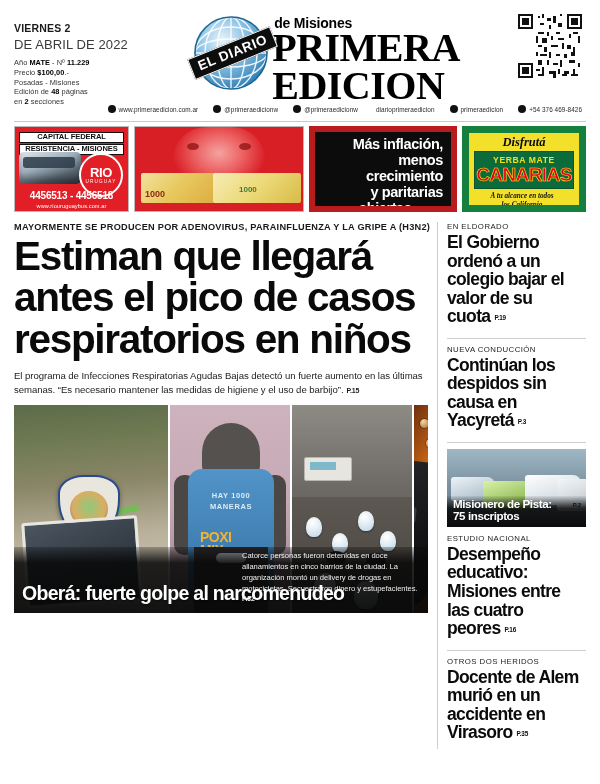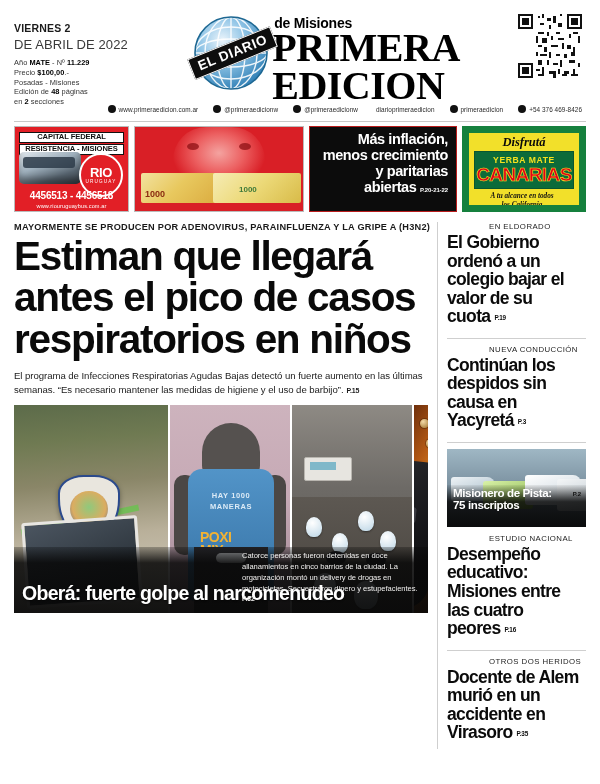--- a/index.html
+++ b/index.html
@@ -85,21 +85,21 @@
     border-radius:46px 46px 40px 40px;
   }
   .money-face:before{content:"";position:absolute;left:14px;top:16px;width:12px;height:7px;background:#8d1014;border-radius:50%;opacity:.75;}
   .money-face:after{content:"";position:absolute;right:14px;top:16px;width:12px;height:7px;background:#8d1014;border-radius:50%;opacity:.75;}
   .bill{position:absolute;bottom:8px;height:30px;border-radius:2px;}
   .bill-a{left:6px;width:84px;background:linear-gradient(135deg,#f2e2a0 0%,#e8c85e 45%,#d9a83c 100%);}
   .bill-b{left:78px;width:88px;background:linear-gradient(135deg,#f6ecb5 0%,#ecd978 50%,#d8bb48 100%);}
   .bill-a:after{content:"1000";position:absolute;left:4px;bottom:4px;font-size:9px;font-weight:bold;color:#8a2b10;}
   .bill-b:after{content:"1000";position:absolute;left:26px;bottom:9px;font-size:8px;font-weight:bold;color:#3f7a3a;}
 
-  .ad-head{flex:1;background:#0c0c0c;border:1px solid #b91c1c;position:relative;padding:5px 8px 4px 8px;box-sizing:border-box;}
+  .ad-head{flex:1;background:#0c0c0c;border:6px solid #b91c1c;position:relative;padding:5px 8px 4px 8px;box-sizing:border-box;}
   .ad-head .ln{color:#fff;text-align:right;font-weight:bold;font-size:14.5px;line-height:1.1;letter-spacing:-.4px;}
   .ad-head .pg{color:#fff;font-size:6px;font-weight:bold;letter-spacing:-.1px;}
 
   .ad-yerba{width:110px;border:7px solid #15803d;background:#f2e02a;position:relative;}
   .yerba-top{height:18px;display:flex;align-items:center;justify-content:center;background:#f2e02a;}
   .yerba-top span{font-family:"Liberation Serif", serif;font-style:italic;font-weight:bold;font-size:12.5px;color:#0a0a0a;}
   .yerba-mid{margin:0 5px;background:#0c6b3a;border:1px solid #0a5630;padding:3px 0 4px 0;text-align:center;}
   .yerba-mid .ym{color:#f4e11e;font-size:8.6px;font-weight:bold;letter-spacing:.6px;}
   .yerba-mid .yc{color:#e2001a;font-size:19px;font-weight:bold;letter-spacing:-.6px;line-height:1;-webkit-text-stroke:.6px #f4e11e;}
   .yerba-bot{text-align:center;padding:3px 8px 0 4px;}
@@ -147,28 +147,28 @@
   .p4 .gun:after{content:"";position:absolute;left:10px;top:46px;width:56px;height:16px;background:#3a3a40;border-radius:3px;}
   .p4 .bullet{position:absolute;width:9px;height:9px;border-radius:50%;background:radial-gradient(circle at 35% 30%,#f3d9a6,#9a6b24);box-shadow:0 0 0 1px rgba(0,0,0,.25);}
 
   .cap-bar{position:absolute;left:0;right:0;bottom:0;height:66px;background:linear-gradient(180deg,rgba(0,0,0,.25) 0%,rgba(8,8,8,.88) 24%,rgba(8,8,8,.95) 100%);}
   .cap-head{position:absolute;left:8px;bottom:9px;color:#fff;font-size:19.5px;font-weight:bold;line-height:1.06;letter-spacing:-.7px;text-shadow:0 1px 2px rgba(0,0,0,.6);}
   .cap-text{position:absolute;left:228px;right:8px;bottom:8px;color:#f0efee;font-size:7.6px;line-height:1.42;letter-spacing:-.05px;}
   .cap-text .pg{font-weight:bold;font-size:6.6px;}
 
   
   .side-item{padding-bottom:7px;}
-  .side-kicker{font-size:7.8px;letter-spacing:.45px;color:#222;margin-bottom:2px;text-transform:uppercase;margin-left:42px;}
+  .side-kicker{font-size:7.8px;letter-spacing:.45px;color:#222;margin-bottom:2px;text-transform:uppercase;}
   .side-head{font-size:17.5px;font-weight:bold;line-height:1.06;letter-spacing:-.65px;color:#0b0b0b;}
   .side-head .pg{font-size:6.4px;font-weight:bold;letter-spacing:-.2px;vertical-align:2px;margin-left:4px;}
   .side-sep{height:1px;background:#cfcfcf;margin:5px 0 6px 0;}
 
   .side-photo{position:relative;height:78px;margin-bottom:7px;overflow:hidden;background:linear-gradient(180deg,#9fb7c4 0%,#7d93a2 45%,#5d6f7c 100%);}
   .car{position:absolute;bottom:20px;border-radius:3px 8px 3px 3px;}
-  .sp-cap{position:absolute;left:0;right:0;bottom:0;padding:2px 5px 15px 6px;background:linear-gradient(180deg,rgba(0,0,0,.05),rgba(6,6,6,.85) 40%,rgba(6,6,6,.95));}
+  .sp-cap{position:absolute;left:0;right:0;bottom:0;padding:2px 5px 4px 6px;background:linear-gradient(180deg,rgba(0,0,0,.05),rgba(6,6,6,.85) 40%,rgba(6,6,6,.95));}
   .sp-cap .l{color:#fff;font-size:11.6px;font-weight:bold;line-height:1.08;letter-spacing:-.4px;}
   .sp-cap .pg{font-size:6px;font-weight:bold;float:right;margin-top:4px;}
 </style>
 </head>
 <body>
 
 <div class="page">
 
   <div class="masthead">
 

